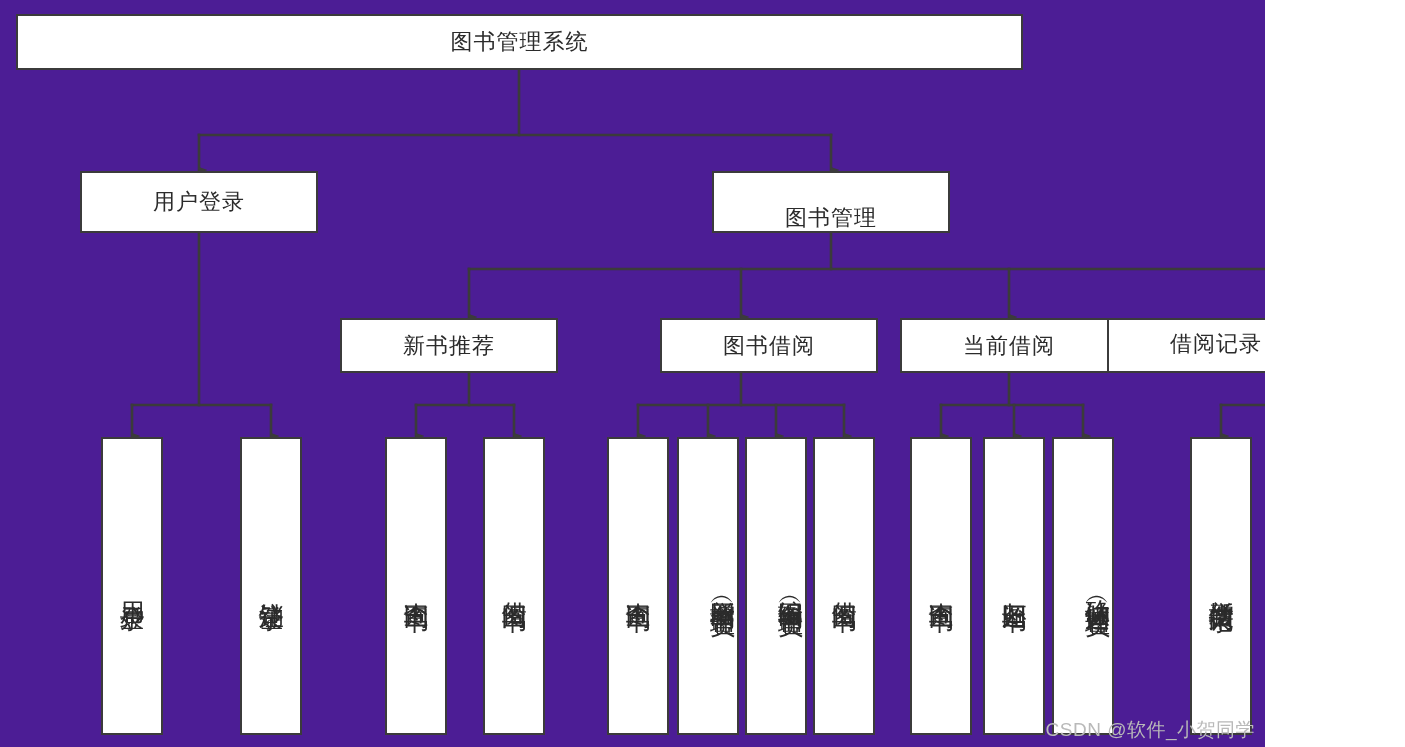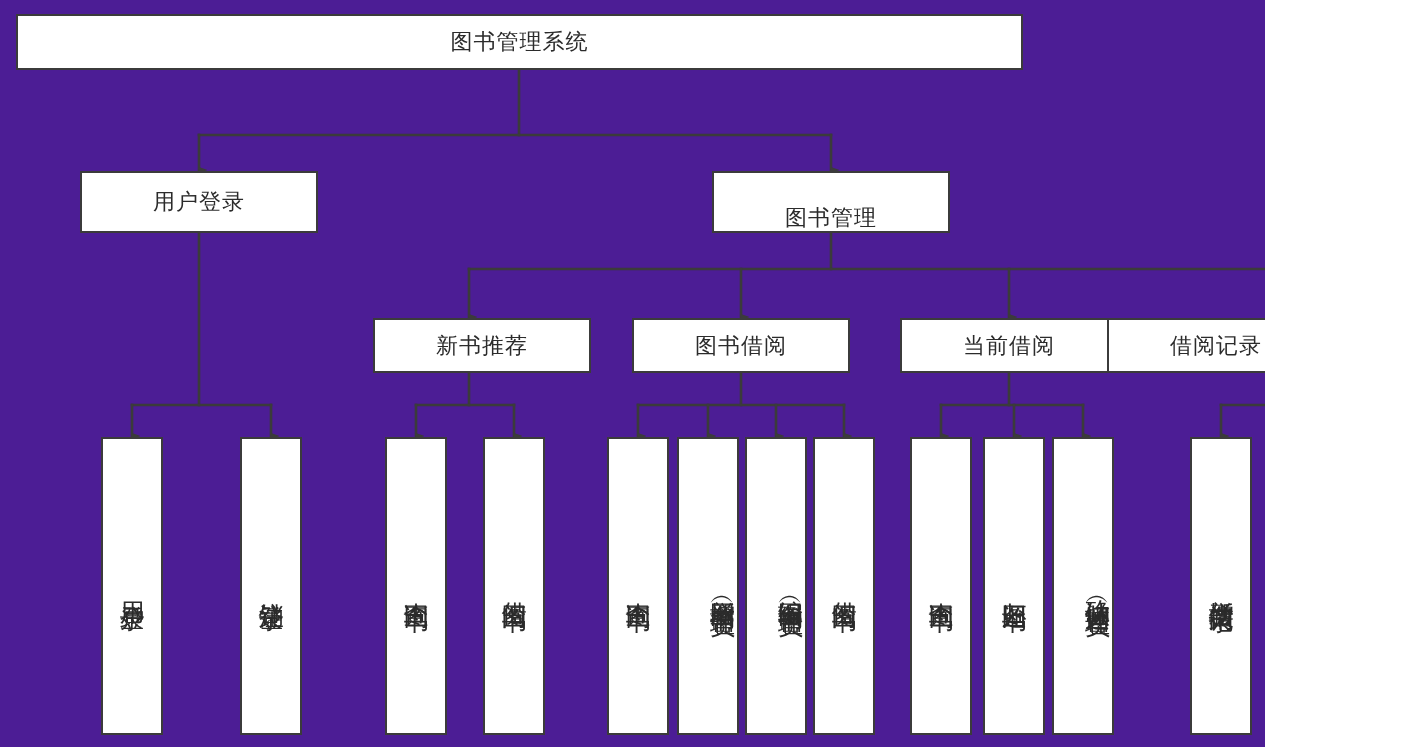--- a/index.html
+++ b/index.html
@@ -122,30 +122,30 @@
   <div id="nodes">
       <div class="node horiz" style="left: 16px; top: 14px; width: 1007px; height: 56px;">
         <span class="lbl">图书管理系统</span>
       </div>
       <div class="node horiz" style="left: 80px; top: 171px; width: 238px; height: 62px;">
         <span class="lbl">用户登录</span>
       </div>
       <div class="node horiz" style="left: 712px; top: 171px; width: 238px; height: 62px; align-items: flex-end;">
         <span class="lbl">图书管理</span>
       </div>
-      <div class="node horiz" style="left: 373px; top: 318px; width: 218px; height: 55px;">
+      <div class="node horiz" style="left: 340px; top: 318px; width: 218px; height: 55px;">
         <span class="lbl">新书推荐</span>
       </div>
-      <div class="node horiz" style="left: 632px; top: 318px; width: 218px; height: 55px;">
+      <div class="node horiz" style="left: 660px; top: 318px; width: 218px; height: 55px;">
         <span class="lbl">图书借阅</span>
       </div>
       <div class="node horiz" style="left: 900px; top: 318px; width: 218px; height: 55px; align-items: center;">
         <span class="lbl">当前借阅</span>
       </div>
-      <div class="node horiz" style="left: 1107px; top: 318px; width: 218px; height: 55px;">
+      <div class="node horiz" style="left: 1107px; top: 318px; width: 218px; height: 55px; font-family: Liberation Mono, monospace;">
         <span class="lbl">借阅记录</span>
       </div>
       <div class="node vert midalign" style="left: 101px; top: 437px; width: 62px; height: 298px;">
         <span class="lbl">用户登录</span>
       </div>
       <div class="node vert midalign" style="left: 240px; top: 437px; width: 62px; height: 298px;">
         <span class="lbl">注销登录</span>
       </div>
       <div class="node vert midalign" style="left: 385px; top: 437px; width: 62px; height: 298px;">
         <span class="lbl">查询图书</span>
@@ -175,13 +175,14 @@
         <span class="lbl">确认归还（管理员）</span>
       </div>
       <div class="node vert midalign" style="left: 1190px; top: 437px; width: 62px; height: 298px;">
         <span class="lbl">新增借阅记录</span>
       </div>
       <div class="node vert midalign" style="left: 1308px; top: 437px; width: 62px; height: 298px;">
         <span class="lbl">查询借阅记录</span>
       </div>
     </div>
 
+  <div id="watermark">CSDN @软件_小贺同学</div>
 </div>
 
 </body></html>

